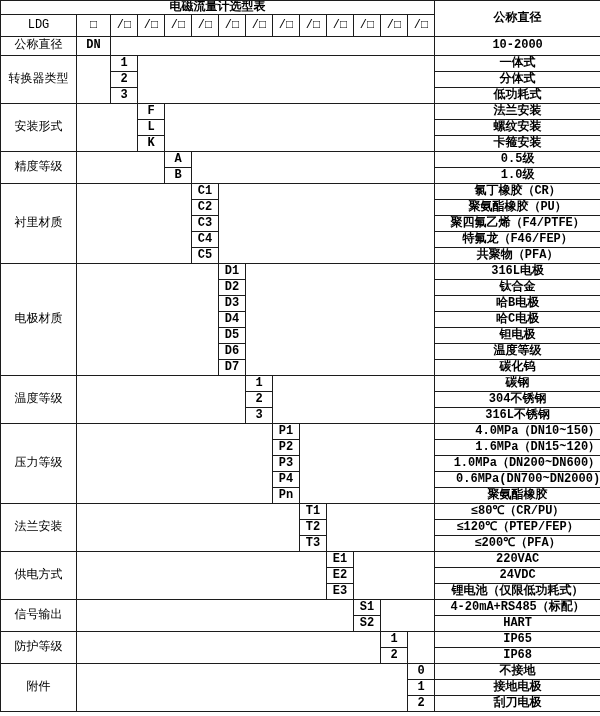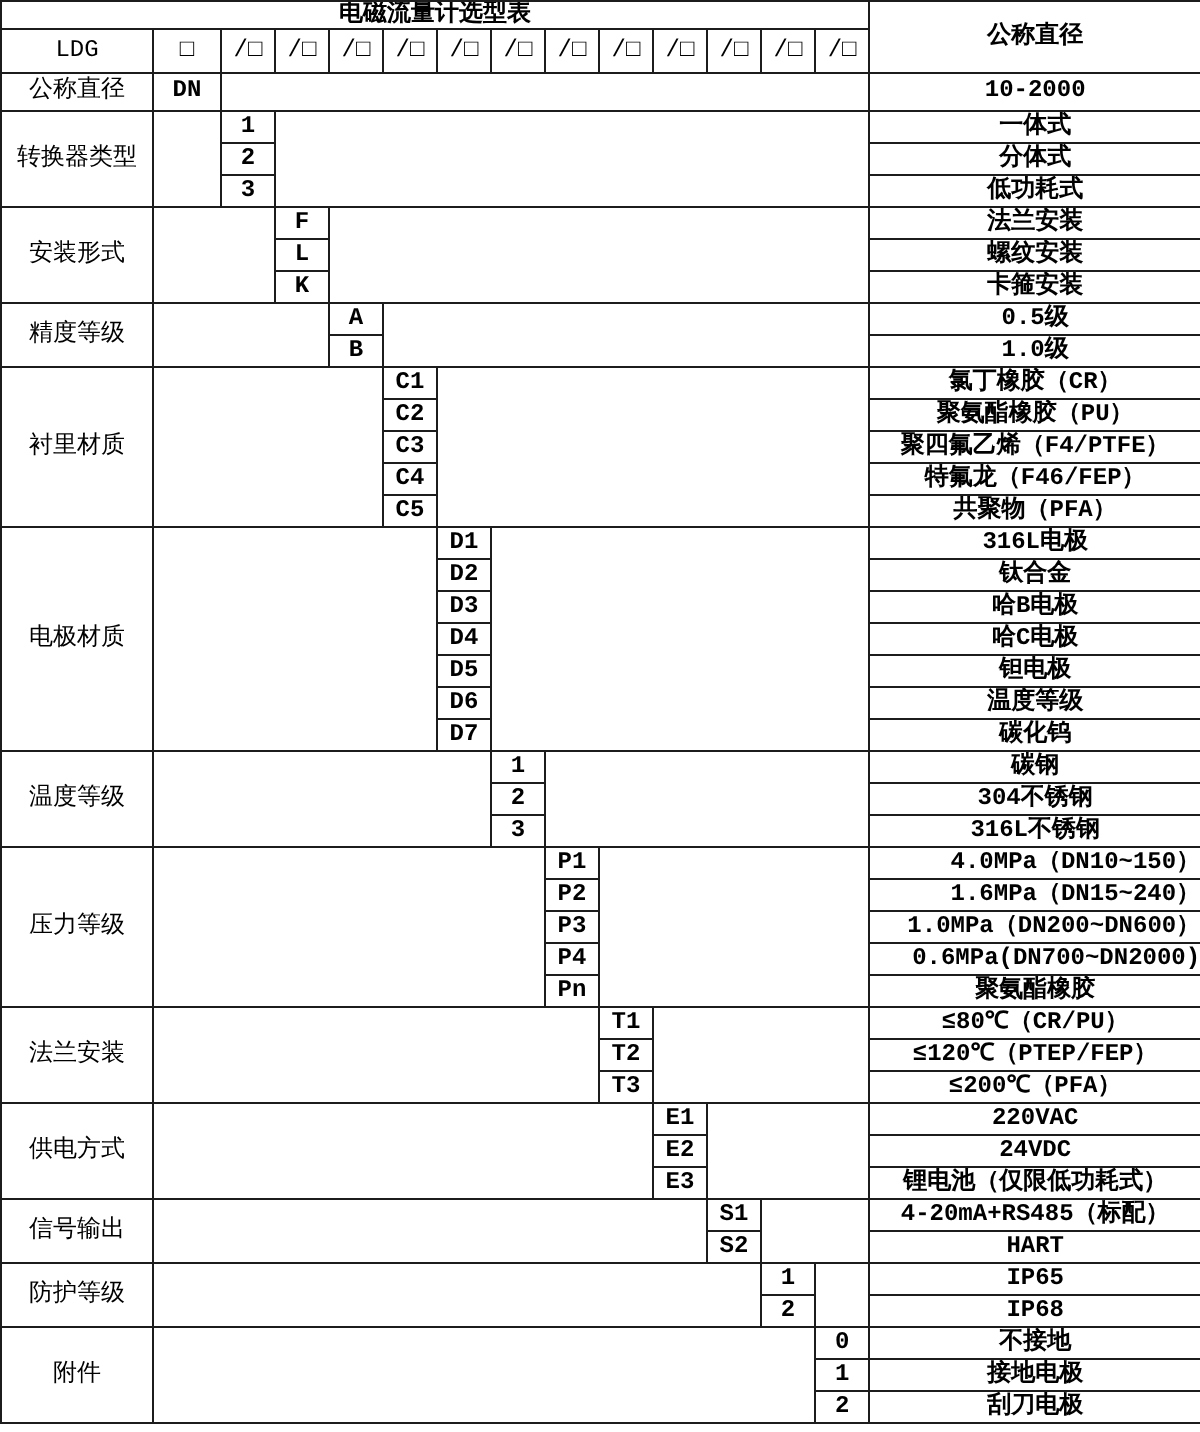--- a/index.html
+++ b/index.html
@@ -195,21 +195,21 @@
         </tr>
         <tr class="r-body">
           <td class="group-label" rowspan="5">压力等级</td>
           <td class="gap" colspan="7" rowspan="5"></td>
           <td class="code-cell">P1</td>
           <td class="gap" colspan="5" rowspan="5"></td>
           <td class="desc-cell left">4.0MPa（DN10~150）</td>
         </tr>
         <tr class="r-body">
           <td class="code-cell">P2</td>
-          <td class="desc-cell left">1.6MPa（DN15~240）</td>
+          <td class="desc-cell left">1.6MPa（DN15~120）</td>
         </tr>
         <tr class="r-body">
           <td class="code-cell">P3</td>
           <td class="desc-cell left">1.0MPa（DN200~DN600）</td>
         </tr>
         <tr class="r-body">
           <td class="code-cell">P4</td>
           <td class="desc-cell left">0.6MPa(DN700~DN2000)</td>
         </tr>
         <tr class="r-body">

